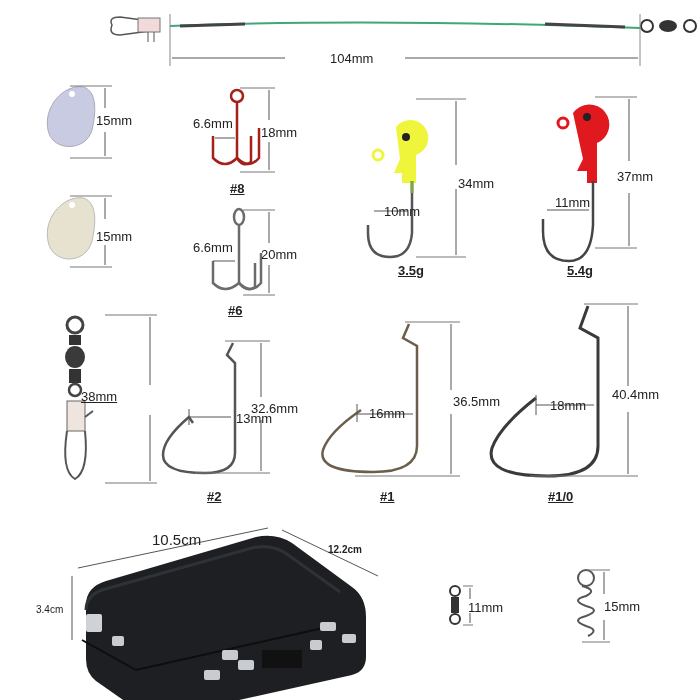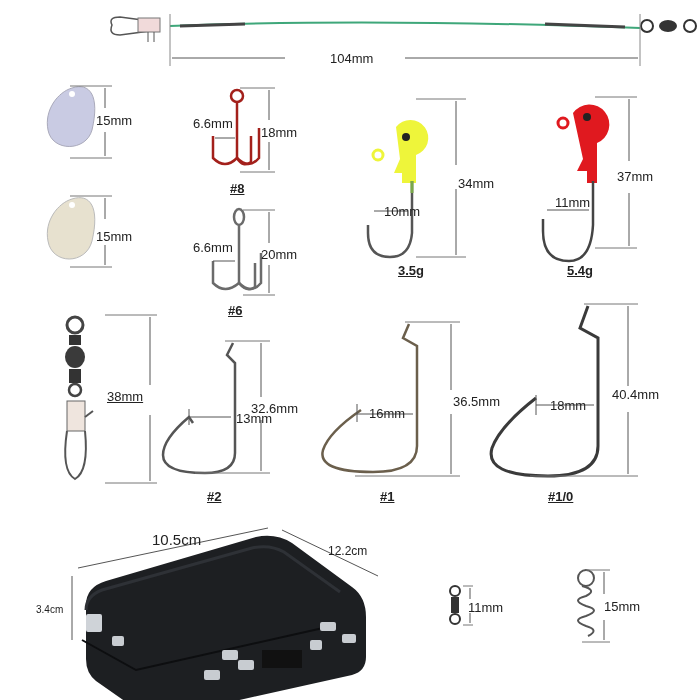--- a/index.html
+++ b/index.html
@@ -144,21 +144,21 @@
     <rect x="24" y="64" width="12" height="14" fill="#333"></rect>
     <circle cx="30" cy="85" r="6" fill="none" stroke="#444" stroke-width="2.5"></circle>
     <rect x="22" y="96" width="18" height="30" fill="#efe5de" stroke="#666"></rect>
     <path d="M22,126 q-6,40 8,48 q14,-8 10,-48" fill="none" stroke="#555" stroke-width="2"></path>
     <line x1="40" y1="112" x2="48" y2="106" stroke="#555" stroke-width="2"></line>
     <line x1="60" y1="10" x2="112" y2="10" stroke="#777"></line>
     <line x1="60" y1="178" x2="112" y2="178" stroke="#777"></line>
     <line x1="105" y1="12" x2="105" y2="80" stroke="#555"></line>
     <line x1="105" y1="110" x2="105" y2="176" stroke="#555"></line>
   </svg>
-  <span class="lbl" style="left:62px;top:84px;text-decoration:underline;">38mm</span>
+  <span class="lbl" style="left:36px;top:84px;text-decoration:underline;">38mm</span>
 </div>
 
 <div class="abs" style="left:155px;top:335px;width:150px;height:175px;">
   <svg width="150" height="175">
     <path d="M78,8 l-6,12 l8,8 l0,90 q0,20 -30,20 q-42,0 -42,-18 q0,-16 26,-38 l4,6" stroke="#555" stroke-width="2.5" fill="none"></path>
     <line x1="34" y1="82" x2="76" y2="82" stroke="#555"></line>
     <line x1="34" y1="74" x2="34" y2="90" stroke="#555"></line>
     <line x1="70" y1="6" x2="115" y2="6" stroke="#777"></line>
     <line x1="40" y1="138" x2="115" y2="138" stroke="#777"></line>
     <line x1="106" y1="8" x2="106" y2="62" stroke="#555"></line>
@@ -213,21 +213,21 @@
     <rect x="112" y="126" width="12" height="10" rx="2" fill="#c8ccd1"></rect>
     <rect x="222" y="140" width="16" height="10" rx="2" fill="#c8ccd1"></rect>
     <rect x="204" y="160" width="16" height="10" rx="2" fill="#c8ccd1"></rect>
     <rect x="238" y="150" width="16" height="10" rx="2" fill="#c8ccd1"></rect>
     <rect x="320" y="112" width="16" height="9" rx="2" fill="#c8ccd1"></rect>
     <rect x="342" y="124" width="14" height="9" rx="2" fill="#c8ccd1"></rect>
     <rect x="310" y="130" width="12" height="10" rx="2" fill="#c8ccd1"></rect>
     <rect x="262" y="140" width="40" height="18" fill="#111"></rect>
   </svg>
   <span class="lbl" style="left:152px;top:21px;font-size:15px;">10.5cm</span>
-  <span class="lbl" style="left:328px;top:34px;font-size:12px;">12.2cm</span>
+  <span class="lbl" style="left:328px;top:34px;font-size:10px;font-weight:bold;">12.2cm</span>
   <span class="lbl" style="left:36px;top:94px;font-size:10px;">3.4cm</span>
 </div>
 
 <div class="abs" style="left:445px;top:583px;width:70px;height:50px;">
   <svg width="70" height="50">
     <circle cx="10" cy="8" r="5" fill="none" stroke="#333" stroke-width="2"></circle>
     <rect x="6" y="14" width="8" height="16" fill="#333"></rect>
     <circle cx="10" cy="36" r="5" fill="none" stroke="#333" stroke-width="2"></circle>
     <line x1="18" y1="3" x2="28" y2="3" stroke="#777"></line>
     <line x1="18" y1="42" x2="28" y2="42" stroke="#777"></line>

